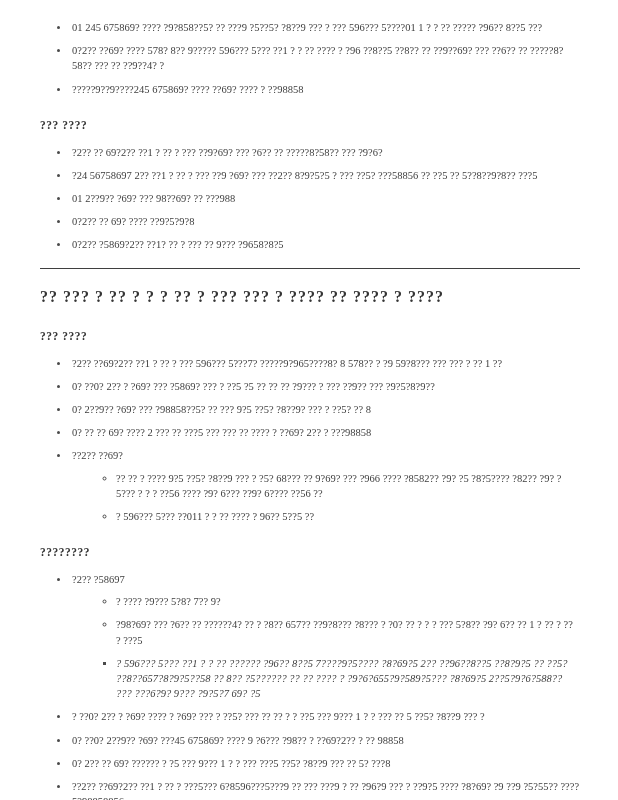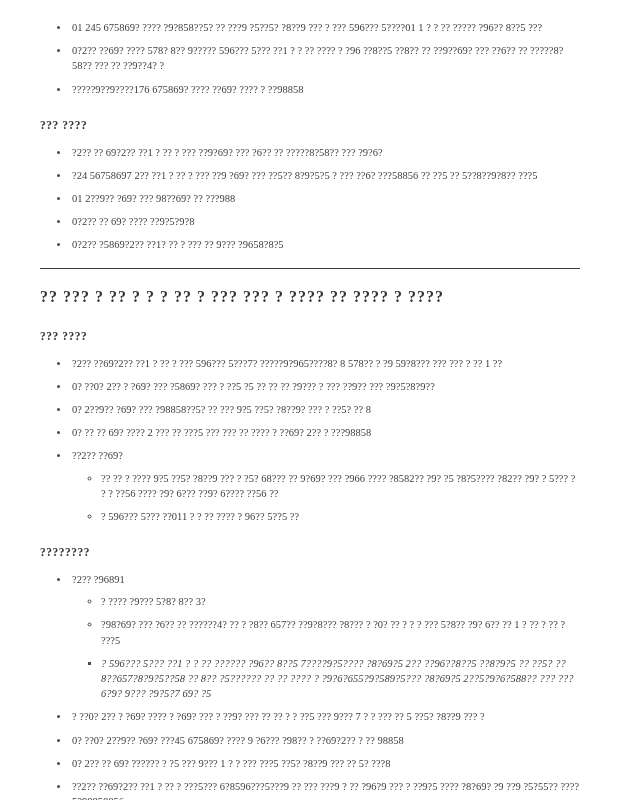--- a/index.html
+++ b/index.html
@@ -30,21 +30,21 @@
   ul.doc-list > li {
     margin: 0 0 8px 0;
     padding-left: 2px;
   }
   ul.doc-list ul {
     margin: 7px 0 2px 0;
     padding-left: 28px;
     list-style-type: circle;
   }
   ul.doc-list ul > li {
-    margin: 0 0 8px 1px;
+    margin: 0 0 8px 16px;
   }
   ul.doc-list ul > li.square {
     list-style-type: square;
     font-style: italic;
   }
   li::marker {
     color: #4a4a4a;
     font-size: 10px;
   }
   h1.doc-h1 {
@@ -68,28 +68,28 @@
   }
 </style>
 </head>
 <body>
 
 <div class="page">
 
   <ul class="doc-list">
     <li>01 245 675869? ???? ?9?858??5? ?? ???9 ?5??5? ?8??9 ??? ? ??? 596??? 5????01 1 ? ? ?? ????? ?96?? 8??5 ???</li>
     <li>0?2?? ??69? ???? 578? 8?? 9????? 596??? 5??? ??1 ? ? ?? ???? ? ?96 ??8??5 ??8?? ?? ??9??69? ??? ??6??    ?? ?????8?58?? ??? ?? ??9??4? ?</li>
-    <li>?????9??9????176 675869? ???? ??69? ???? ? ??98858</li>
+    <li>?????9??9????245 675869? ???? ??69? ???? ? ??98858</li>
   </ul>
 
   <h3 class="doc-h3">??? ????</h3>
 
   <ul class="doc-list">
     <li>?2?? ?? 69?2?? ??1 ? ?? ? ??? ??9?69? ??? ?6??    ?? ?????8?58?? ??? ?9?6?</li>
-    <li>?24 56758697 2?? ??1 ? ?? ? ??? ??9 ?69? ??? ??5?? 8?9?5?5 ? ??? ??6? ???58856 ?? ??5 ?? 5??8??9?8?? ???5</li>
+    <li>?24 56758697 2?? ??1 ? ?? ? ??? ??9 ?69? ??? ??2?? 8?9?5?5 ? ??? ??5? ???58856 ?? ??5 ?? 5??8??9?8?? ???5</li>
     <li>01 2??9?? ?69? ??? 98??69? ?? ???988</li>
     <li>0?2?? ?? 69? ???? ??9?5?9?8</li>
     <li>0?2?? ?5869?2?? ??1? ?? ? ??? ?? 9??? ?9658?8?5</li>
   </ul>
 
   <hr class="doc-divider">
 
   <h1 class="doc-h1">?? ??? ? ?? ? ? ? ?? ? ???   ??? ? ????   ?? ???? ? ????</h1>
 
   <h3 class="doc-h3">??? ????</h3>
@@ -105,26 +105,26 @@
         <li>?? ?? ? ???? 9?5 ??5? ?8??9 ??? ? ?5? 68??? ?? 9?69? ??? ?966 ???? ?8582?? ?9? ?5 ?8?5???? ?82?? ?9? ? 5??? ? ? ? ??56 ???? ?9? 6??? ??9? 6???? ??56 ??</li>
         <li>? 596??? 5??? ??011 ? ? ?? ???? ? 96?? 5??5  ??</li>
       </ul>
     </li>
   </ul>
 
   <h3 class="doc-h3">????????</h3>
 
   <ul class="doc-list">
     <li>
-      <span>?2?? ?96891</span>
+      <span>?2?? ?58697</span>
       <ul>
-        <li>? ???? ?9??? 5?8? 8?? 3?</li>
+        <li>? ???? ?9??? 5?8? 7?? 9?</li>
         <li>?98?69? ??? ?6??    ?? ??????4?  ?? ? ?8?? 657?? ??9?8???  ?8??? ? ?0? ?? ? ? ? ???  5?8?? ?9? 6?? ?? 1 ?  ?? ? ?? ? ???5</li>
         <li class="square">? 596??? 5??? ??1 ? ? ?? ?????? ?96?? 8??5 7????9?5???? ?8?69?5 2?? ??96??8??5  ??8?9?5 ?? ??5? ??8??657?8?9?5??58   ?? 8?? ?5?????? ?? ?? ???? ? ?9?6?655?9?589?5???  ?8?69?5 2??5?9?6?588?? ???  ???6?9?  9??? ?9?5?7 69? ?5</li>
       </ul>
     </li>
-    <li>? ??0? 2?? ?  ?69? ???? ? ?69? ??? ? ??9? ??? ?? ?? ? ? ??5    ??? 9??? 7 ? ? ??? ?? 5 ??5? ?8??9 ??? ?</li>
+    <li>? ??0? 2?? ?  ?69? ???? ? ?69? ??? ? ??5? ??? ?? ?? ? ? ??5    ??? 9??? 1 ? ? ??? ?? 5 ??5? ?8??9 ??? ?</li>
     <li>0? ??0? 2??9?? ?69? ???45 675869? ???? 9  ?6??? ?98?? ?  ??69?2?? ? ?? 98858</li>
     <li>0? 2??  ?? 69? ?????? ? ?5    ??? 9??? 1 ? ? ??? ???5 ??5? ?8??9 ??? ?? 5? ???8</li>
     <li>??2?? ??69?2?? ??1 ? ?? ? ???5??? 6?8596???5???9     ?? ??? ???9  ? ?? ?96?9 ??? ? ??9?5 ???? ?8?69? ?9 ??9 ?5?55?? ????5?98858856</li>
   </ul>
 
 </div>
 
 </body></html>

